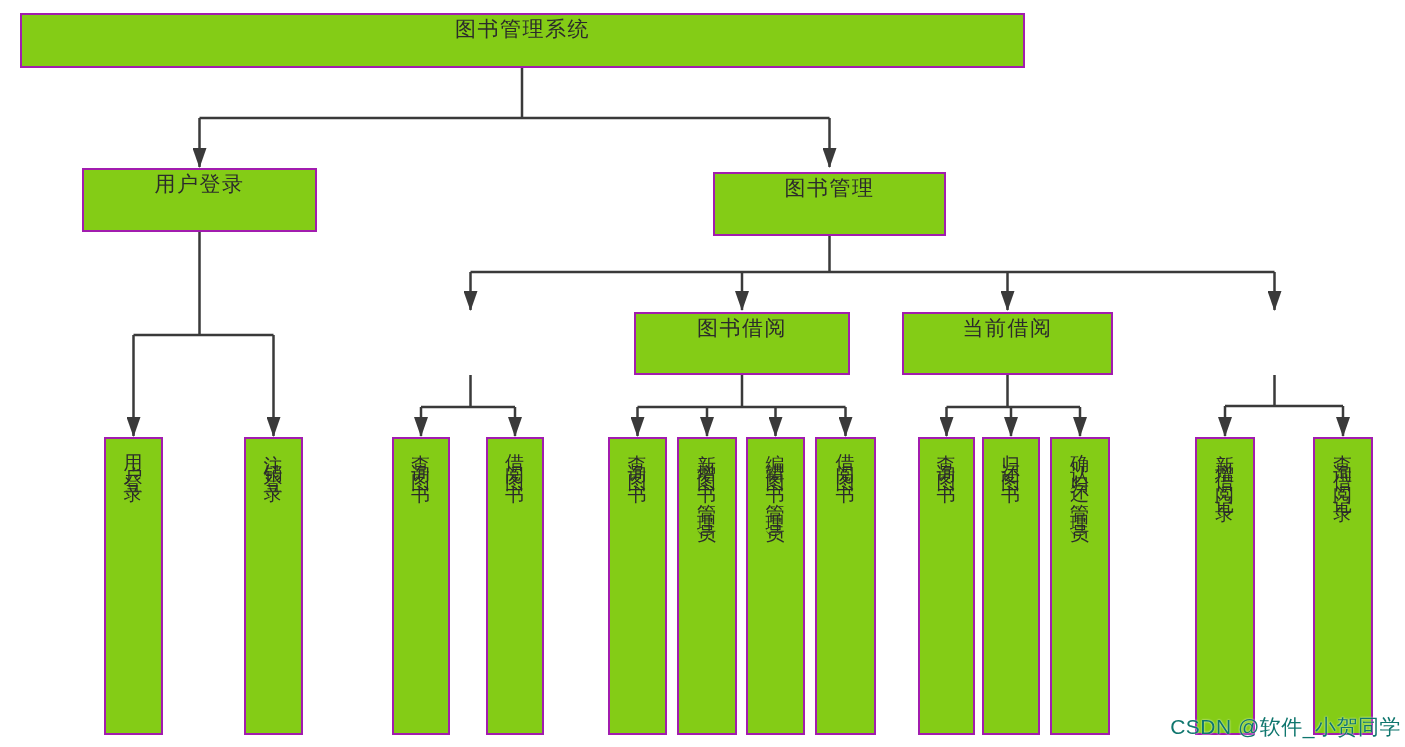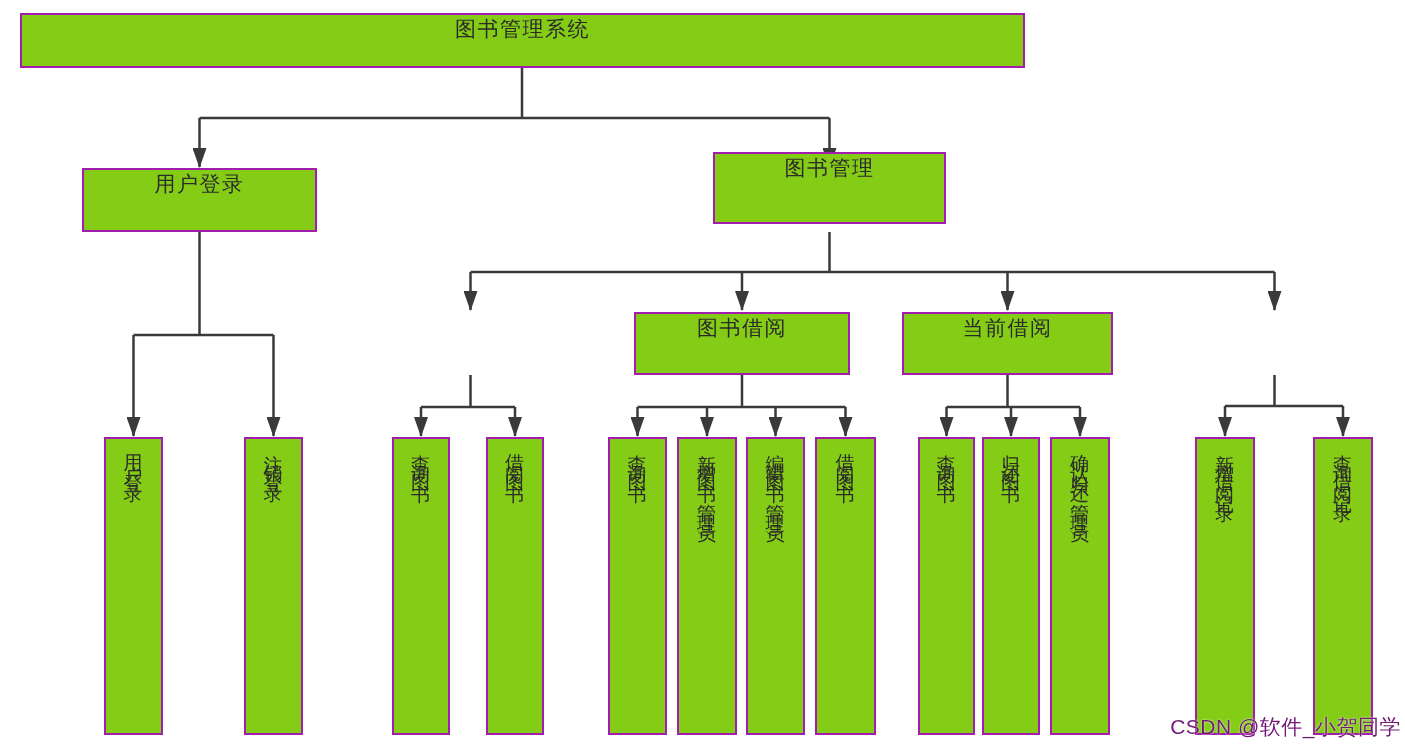--- a/index.html
+++ b/index.html
@@ -18,21 +18,21 @@
   .lbl{
     color:#2b2b2b;font-size:21px;letter-spacing:1.5px;white-space:nowrap;
   }
   .vbox .vlbl{
     writing-mode:vertical-rl;
     color:#2b2b2b;font-size:19px;letter-spacing:10px;line-height:1;
     white-space:nowrap;
   }
   .watermark{
     position:absolute;right:4px;bottom:6px;z-index:3;
-    color:#701a75;font-size:21px;letter-spacing:0.5px;
+    color:#0f766e;font-size:21px;letter-spacing:0.5px;
     text-shadow:0 0 2px #ffffff;
   }
 </style>
 </head>
 <body>
 
 <div id="diagram">
 
   <svg class="wires" width="1405" height="747" viewBox="0 0 1405 747">
     <defs>
@@ -77,21 +77,21 @@
     </g>
   </svg>
 
   <div class="box" style="left:20px;top:13px;width:1005px;height:55px">
     <span class="lbl">图书管理系统</span>
   </div>
 
   <div class="box" style="left:82px;top:168px;width:235px;height:64px">
     <span class="lbl">用户登录</span>
   </div>
-  <div class="box" style="left:713px;top:152px;width:233px;height:72px">
+  <div class="box" style="left:713px;top:172px;width:233px;height:64px">
     <span class="lbl">图书管理</span>
   </div>
 
   <div class="box" style="left:902px;top:312px;width:211px;height:63px">
     <span class="lbl">当前借阅</span>
   </div>
   <div class="box" style="left:634px;top:312px;width:216px;height:63px">
     <span class="lbl">图书借阅</span>
   </div>
 

